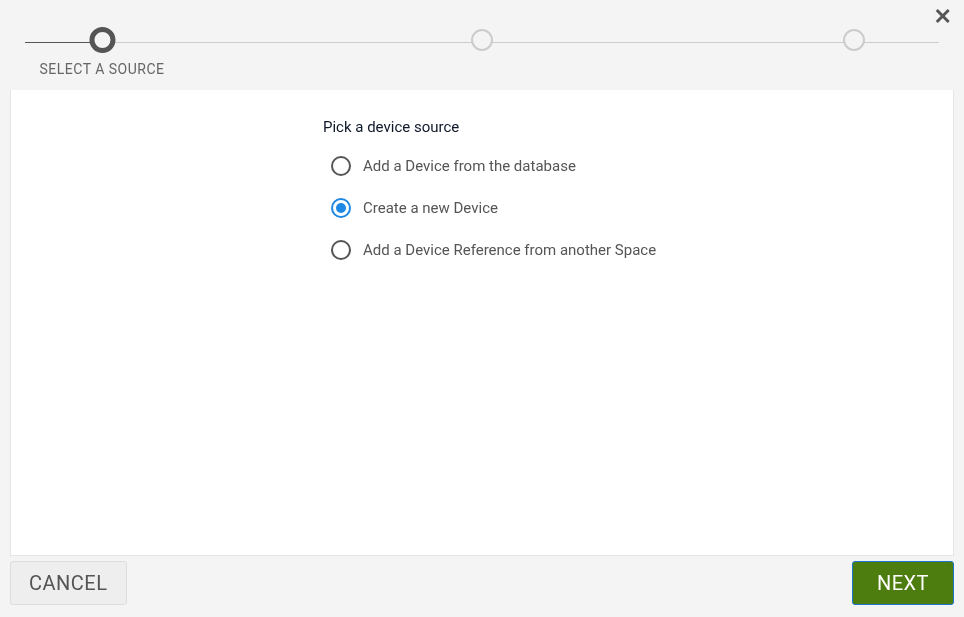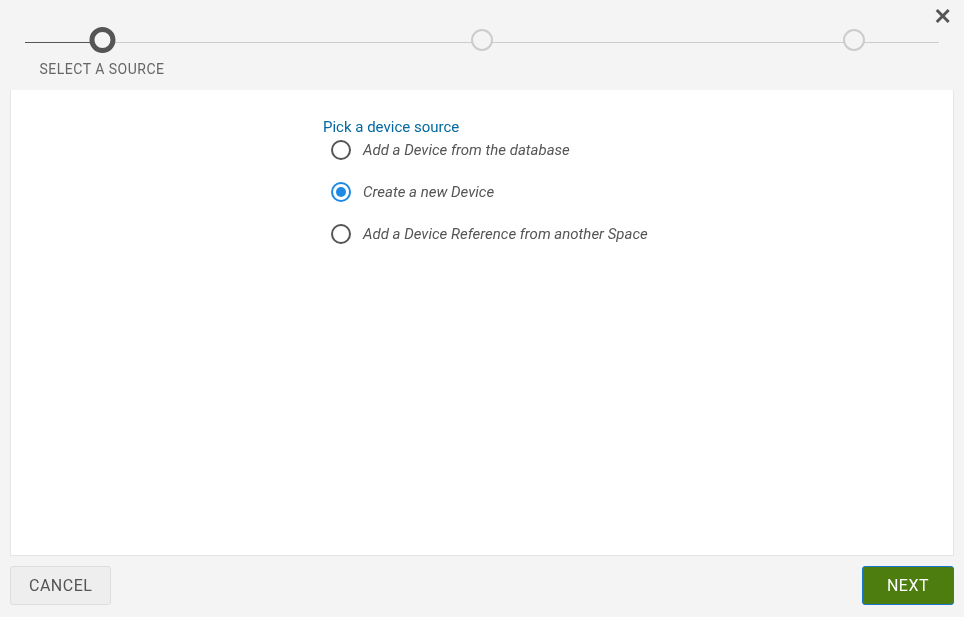--- a/index.html
+++ b/index.html
@@ -77,33 +77,32 @@
   .panel {
     background: #fff;
     margin: 8px 10px 0 10px;
     height: 466px;
     border: 1px solid #e5e5e5;
     border-top: none;
     padding: 28px 40px;
   }
   .section-title {
     font-size: 15px;
-    color: #0369a1;
+    color: #0f172a;
     margin-left: 272px;
-    margin-bottom: 4px;
+    margin-bottom: 20px;
   }
   .options {
     margin-left: 280px;
   }
   .option-row {
     display: flex;
     align-items: center;
     margin-bottom: 22px;
     cursor: pointer;
-    font-style: italic;
   }
   .radio {
     width: 20px;
     height: 20px;
     border: 2px solid #555;
     border-radius: 50%;
     margin-right: 12px;
     display: flex;
     align-items: center;
     justify-content: center;
@@ -128,21 +127,21 @@
   
   .footer {
     position: absolute;
     left: 10px;
     right: 10px;
     bottom: 12px;
     display: flex;
     justify-content: space-between;
   }
   .btn {
-    font-size: 16px;
+    font-size: 20px;
     letter-spacing: 0.5px;
     padding: 9px 18px;
     border-radius: 3px;
     cursor: pointer;
     user-select: none;
   }
   .btn-cancel {
     background: #eeeeee;
     color: #555;
     border: 1px solid #ddd;

